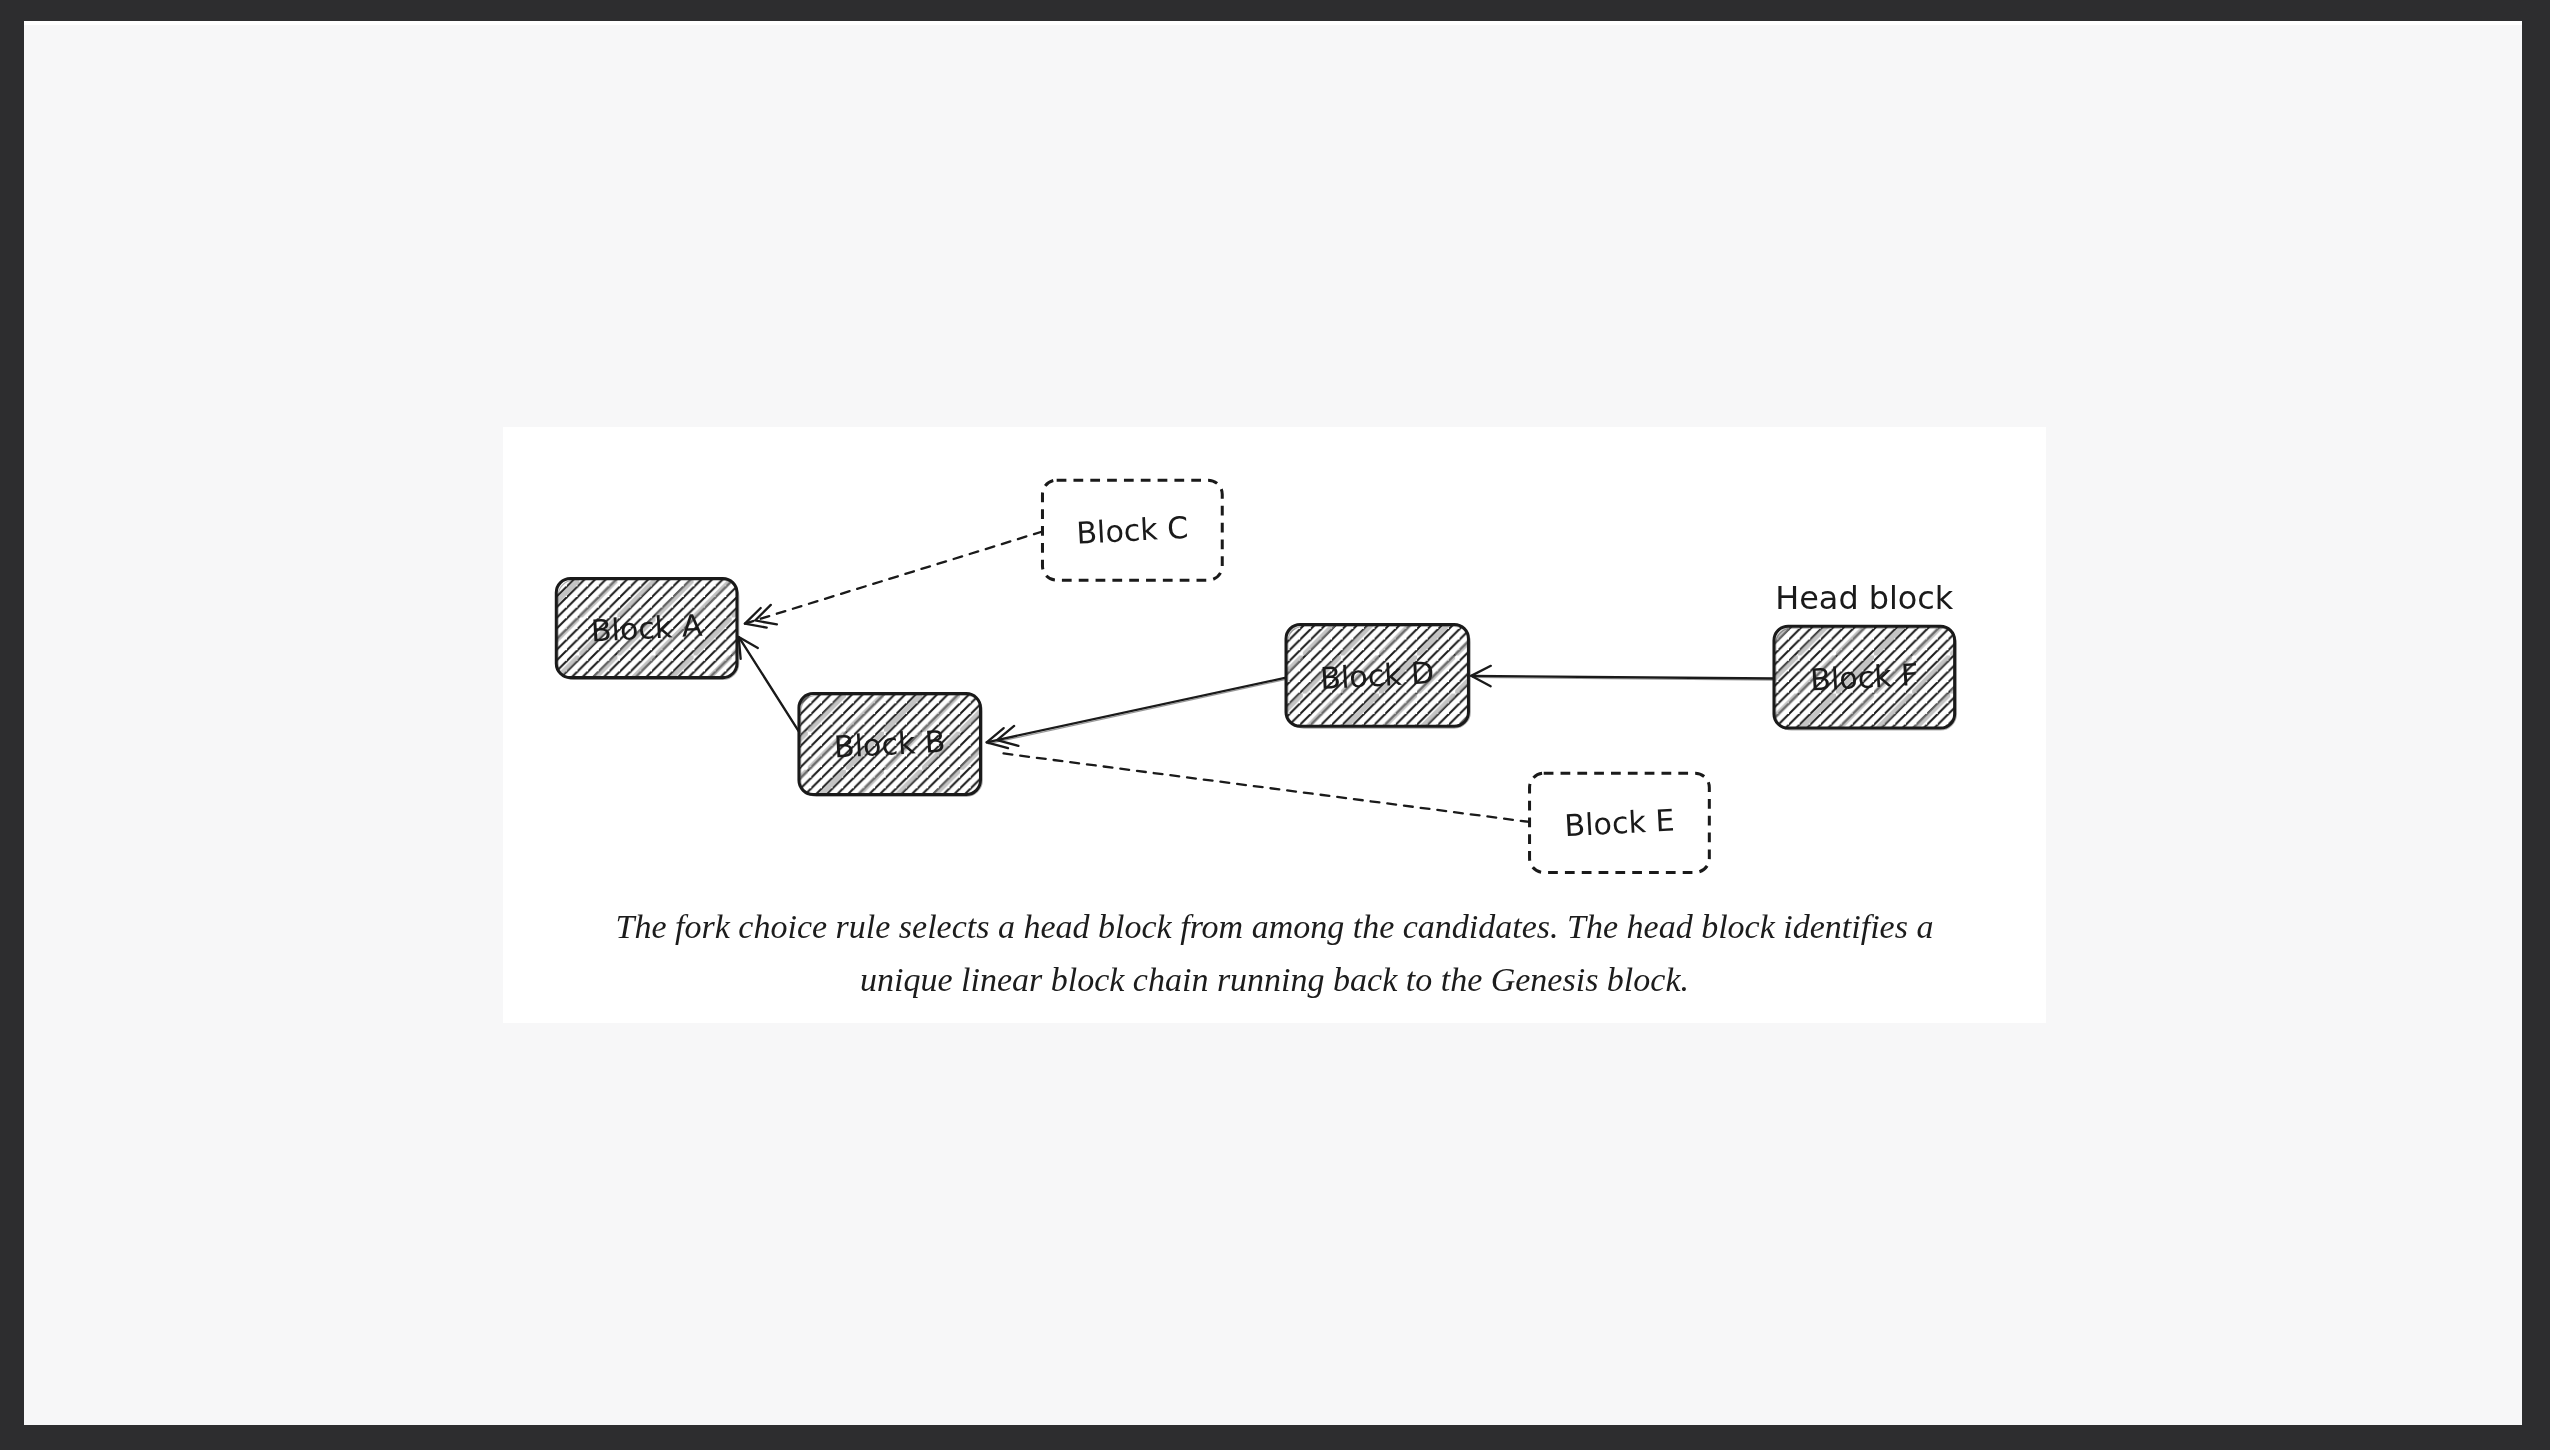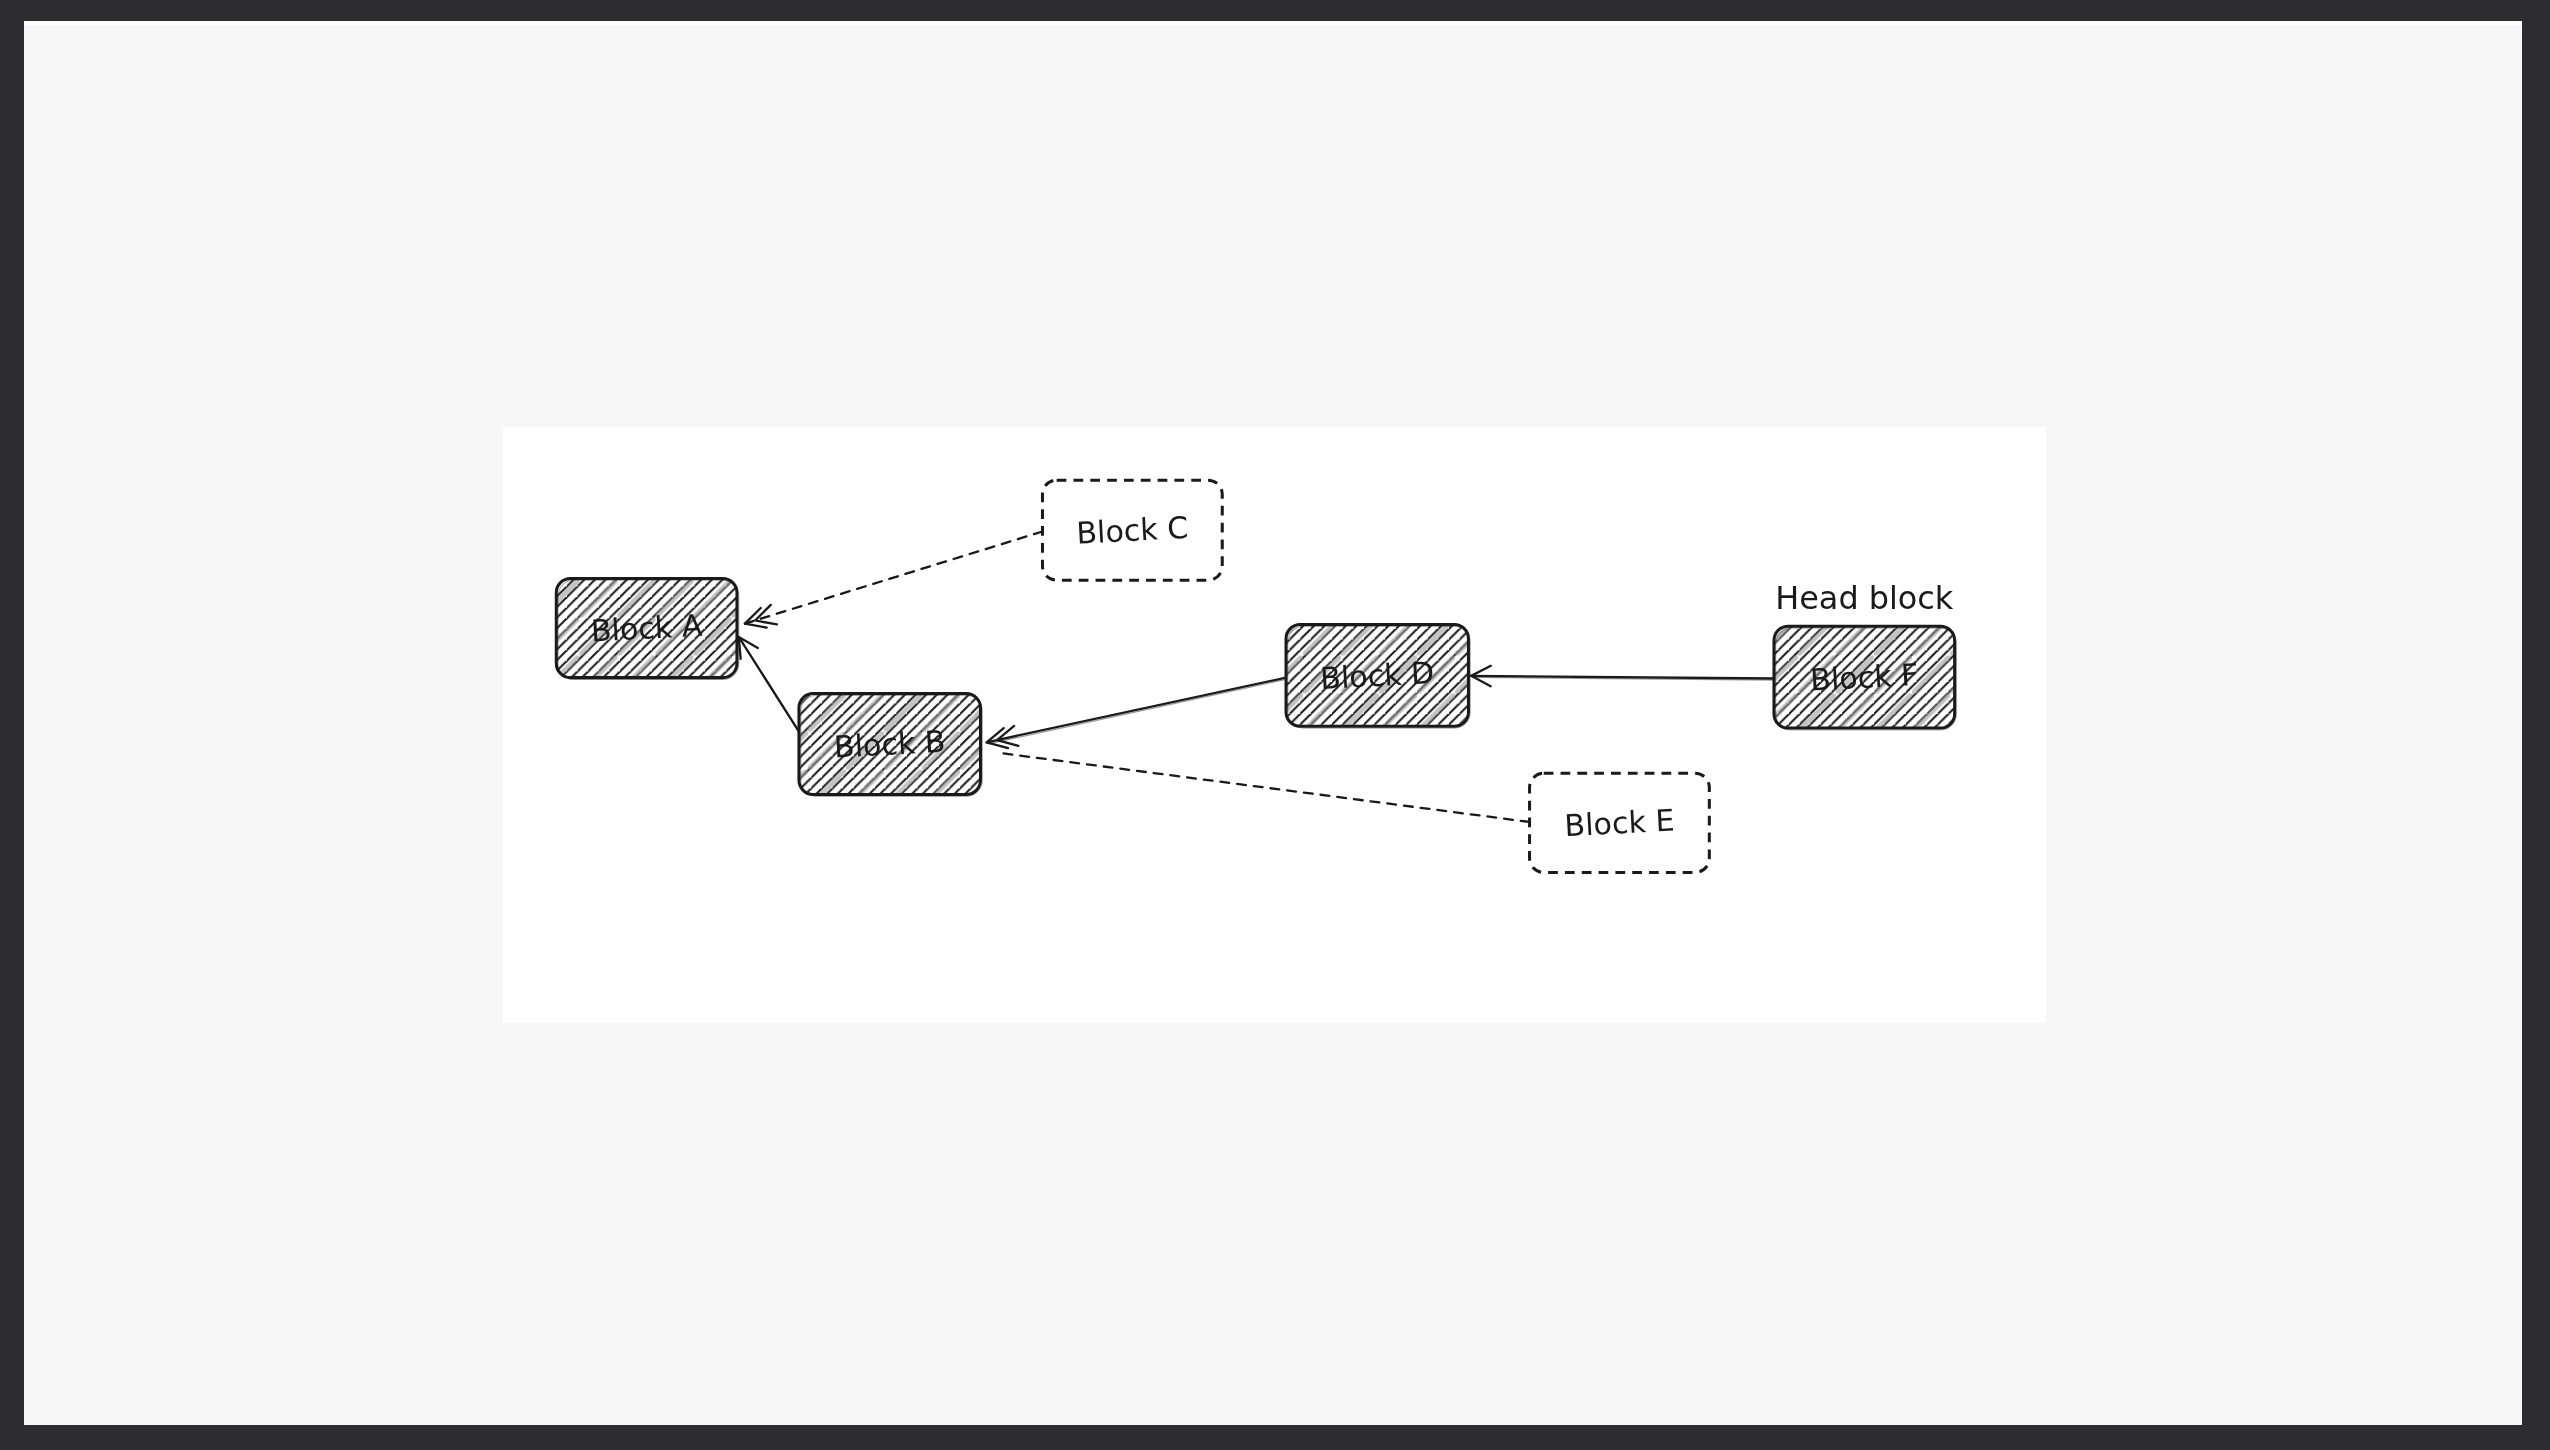--- a/index.html
+++ b/index.html
@@ -105,15 +105,19 @@
         <g>
           <rect fill="#ffffff" x="1435" y="225" width="204" height="115" rx="16" ry="16"></rect>
           <rect x="1435" y="225" width="204" height="115" rx="16" ry="16" fill="url(#hatch)"></rect>
           <rect x="1435" y="225" width="204" height="115" rx="16" ry="16" fill="url(#hatchgray)" opacity="0.6"></rect>
           <rect x="1435" y="225" width="204" height="115" rx="16" ry="16" fill="none" stroke="#1a1a1a" stroke-width="3.4"></rect>
           <rect x="1437" y="227" width="204" height="115" rx="18" ry="18" fill="none" stroke="#1a1a1a" stroke-width="1.4" opacity="0.35"></rect>
           <text x="1537" y="294.5" text-anchor="middle" fill="#1a1a1a" font-family="&quot;DejaVu Sans&quot;, sans-serif" font-size="34" transform="rotate(-3 1537 282.5)">Block F</text>
         </g>
         <text x="1537" y="206" text-anchor="middle" fill="#1a1a1a" font-family="&quot;DejaVu Sans&quot;, sans-serif" font-size="36">Head block</text>
       </svg>
+    <div class="caption">
+      <div>The fork choice rule selects a head block from among the candidates. The head block identifies a</div>
+      <div>unique linear block chain running back to the Genesis block.</div>
+    </div>
   </div>
 </div>
 
 
 </body></html>

